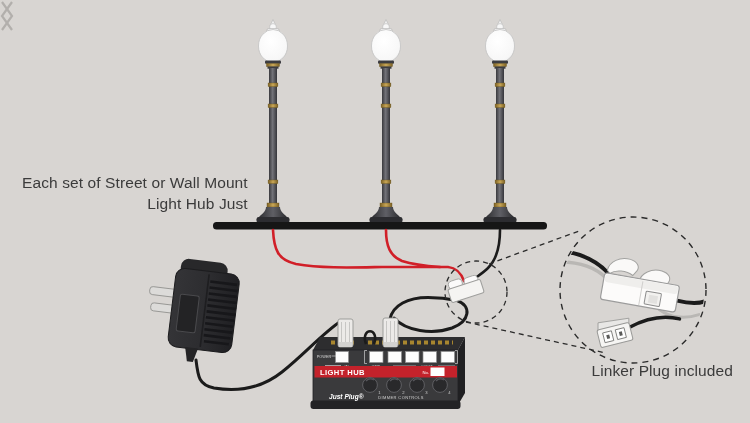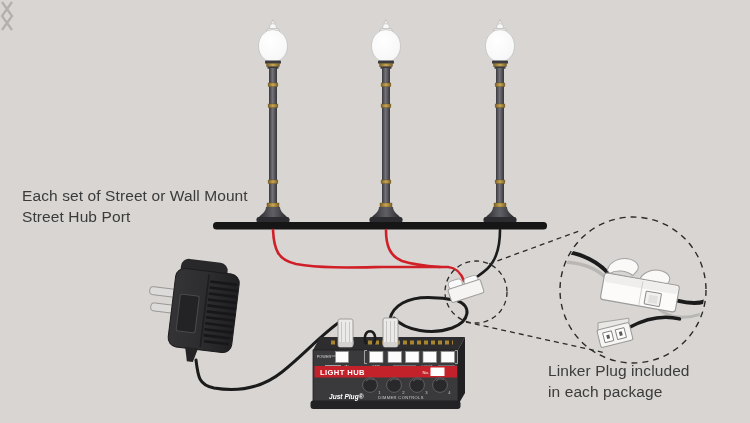--- a/index.html
+++ b/index.html
@@ -1,21 +1,21 @@
 <!DOCTYPE html>
 <html><head>
 <meta charset="utf-8">
 <style>
   html,body{margin:0;padding:0;}
   body{font-family:"Liberation Sans", sans-serif;}
   .stage{position:relative;width:750px;height:423px;background:#d8d5d2;overflow:hidden;}
   .stage svg{position:absolute;left:0;top:0;}
   .caption{position:absolute;color:#3b3b3b;font-size:15.5px;line-height:21px;letter-spacing:0.1px;}
-  .caption-left{left:22px;top:185px;text-align:left;}
-  .caption-right{left:548px;top:360px;width:185px;text-align:left;}
+  .caption-left{left:22px;top:172px;text-align:right;}
+  .caption-right{left:548px;top:360px;width:185px;text-align:right;}
   .chev{position:absolute;top:203px;width:14px;height:32px;cursor:pointer;}
   .chev-left{left:3px;}
   .chev-right{left:727px;}
   .svgtext{font-family:"Liberation Sans", sans-serif;}
 </style>
 </head>
 <body>
 
 <div class="stage">
 
@@ -190,25 +190,24 @@
         <rect x="603" y="330" width="9" height="10" fill="#ffffff" stroke="#7e7e7c" stroke-width="0.9"></rect>
         <rect x="616" y="330" width="9" height="10" fill="#ffffff" stroke="#7e7e7c" stroke-width="0.9"></rect>
         <rect x="606" y="333" width="3" height="4" fill="#5a5a58"></rect>
         <rect x="619" y="333" width="3" height="4" fill="#5a5a58"></rect>
       </g>
     </g>
   </svg>
 
   <div class="caption caption-left">
     <div>Each set of Street or Wall Mount</div>
-    <div>Street Hub Port</div>
+    <div>Light Hub Just</div>
   </div>
   <div class="caption caption-right">
     <div>Linker Plug included</div>
-    <div>in each package</div>
   </div>
 
   <svg class="chev chev-left" viewBox="0 0 14 32">
     <polyline points="12,2 2,16 12,30" fill="none" stroke="#b2afac" stroke-width="2.2"></polyline>
   </svg>
   <svg class="chev chev-right" viewBox="0 0 14 32">
     <polyline points="2,2 12,16 2,30" fill="none" stroke="#b2afac" stroke-width="2.2"></polyline>
   </svg>
 
 </div>

